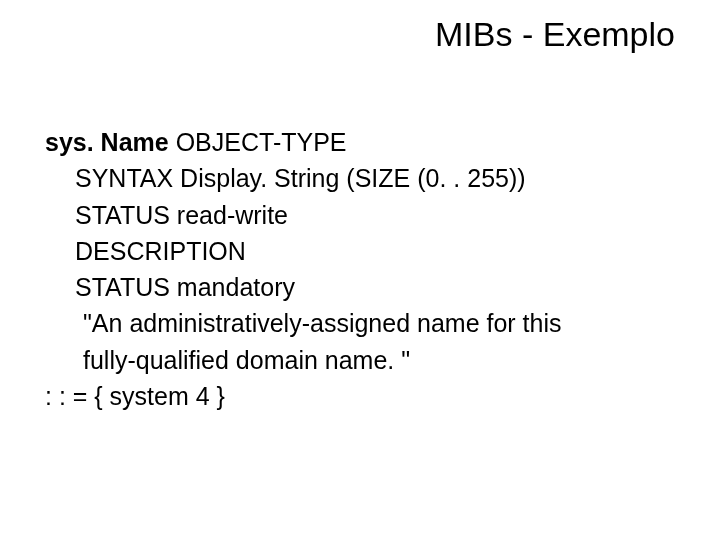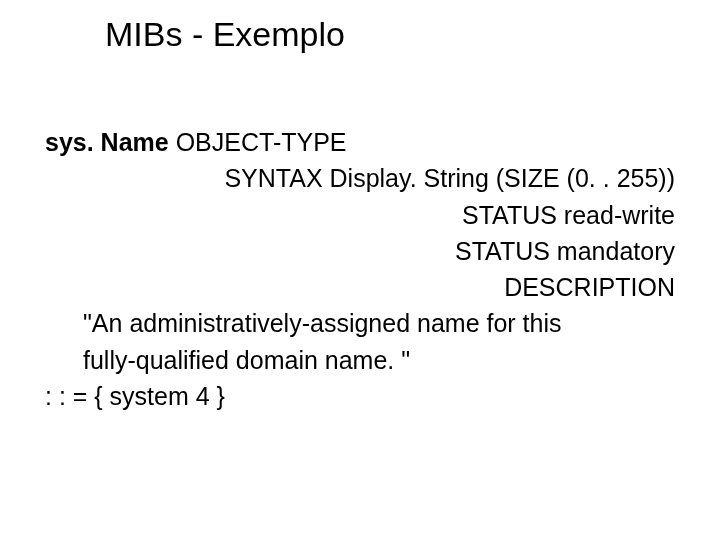--- a/index.html
+++ b/index.html
@@ -16,52 +16,51 @@
       overflow: hidden;
     }
     .slide {
       width: 100%;
       height: 100%;
       padding: 15px 45px;
     }
     .title {
       font-size: 34px;
       font-weight: normal;
-      text-align: left;
+      text-align: right;
       margin-bottom: 70px;
       margin-left: 60px;
     }
     .content {
       font-size: 25px;
       line-height: 1.45;
     }
     .line-bold {
       font-weight: normal;
     }
     .line-bold .bold {
       font-weight: bold;
     }
     .indent {
       padding-left: 30px;
-      text-align: right;
     }
     .indent2 {
       padding-left: 38px;
     }
   </style>
 </head>
 <body>
 
 <div class="slide">
   <h1 class="title">MIBs - Exemplo</h1>
   <div class="content">
     <div class="line-bold">
       <span class="bold">sys. Name</span><span> OBJECT-TYPE</span>
     </div>
     <div class="indent">SYNTAX Display. String (SIZE (0. . 255))</div>
     <div class="indent">STATUS read-write</div>
+    <div class="indent">DESCRIPTION</div>
     <div class="indent">STATUS mandatory</div>
-    <div class="indent">DESCRIPTION</div>
     <div class="indent2">"An administratively-assigned name for this</div>
     <div class="indent2">fully-qualified domain name. "</div>
     <div>: : = { system 4 }</div>
   </div>
 </div>
 
 </body></html>

